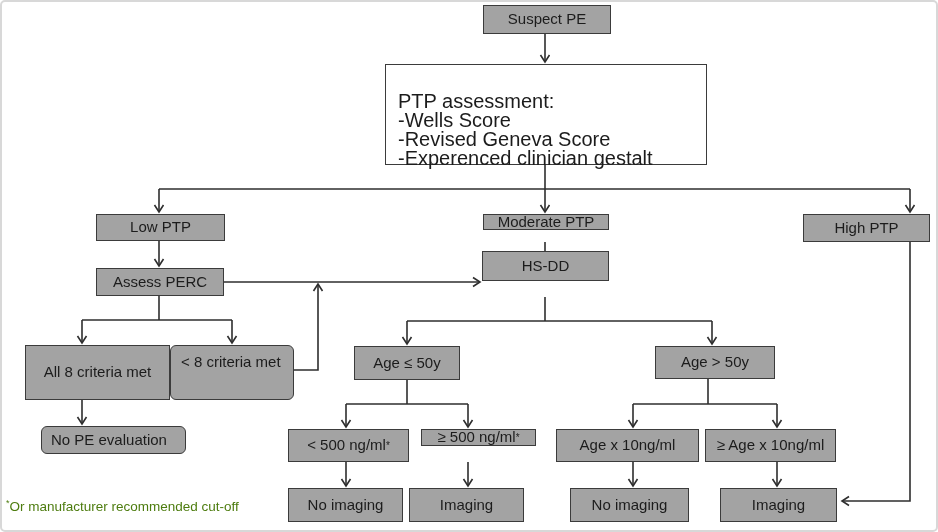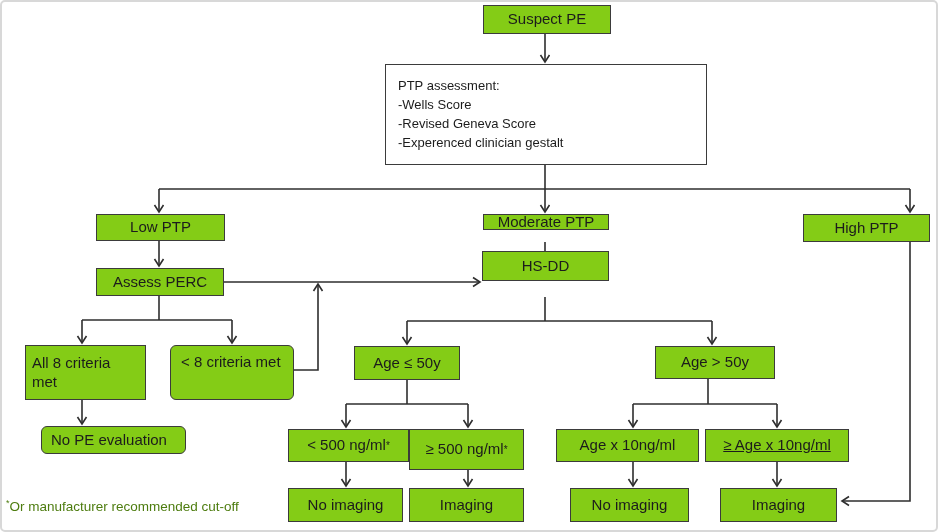--- a/index.html
+++ b/index.html
@@ -11,40 +11,40 @@
     border:2px solid #d8d8d8;
     border-radius:5px;
     font-family:"Liberation Sans", sans-serif;
     color:#1c1c1c;
     overflow:hidden;
   }
   .connectors { position:absolute; left:0; top:0; width:938px; height:532px; }
   .node {
     position:absolute;
     box-sizing:border-box;
-    background:#84cc16;
+    background:#a3a3a3;
     border:1.5px solid #3b3b3b;
     display:flex;
     align-items:center;
     justify-content:center;
     font-size:15px;
     line-height:1.25;
     white-space:nowrap;
   }
   .node.multiline { white-space:normal; }
   .node.align-left { justify-content:flex-start; text-align:left;border-radius:6px; }
   .node.align-top { align-items:flex-start; }
   .ptp-box {
     position:absolute;
     box-sizing:border-box;
     background:#ffffff;
     border:1.5px solid #3b3b3b;
-    font-size:13px;
+    font-size:20px;
     line-height:19px;
-    padding:11px 12px;
+    padding:27px 12px;
   }
   .ptp-box div { white-space:nowrap; }
   sup.mark { font-size:10px; line-height:0; }
   .footnote {
     position:absolute;
     left:4px; top:497px;
     font-size:13.5px;
     color:#4d7c0f;
   }
   .footnote sup.mark { font-size:9px; }
@@ -118,43 +118,43 @@
   <div class="node" style="left:94px; top:212px; width:129px; height:27px;">Low PTP</div>
 
   <div class="node" style="left:481px; top:212px; width:126px; height:16px;">Moderate PTP</div>
 
   <div class="node" style="left:801px; top:212px; width:127px; height:28px;">High PTP</div>
 
   <div class="node" style="left:94px; top:266px; width:128px; height:28px;">Assess PERC</div>
 
   <div class="node" style="left:480px; top:249px; width:127px; height:30px;">HS-DD</div>
 
-  <div class="node multiline" style="left:23px; top:343px; width:121px; height:55px; padding:0 6px;">All 8 criteria met</div>
+  <div class="node multiline" style="left:23px; top:343px; width:145px; height:55px; padding:0 6px;">All 8 criteria met</div>
 
   <div class="node multiline align-left align-top" style="left:168px; top:343px; width:124px; height:55px; padding:7px 0 0 10px;">&lt; 8 criteria met</div>
 
   <div class="node align-left" style="left:39px; top:424px; width:145px; height:28px; padding-left:9px;">No PE evaluation</div>
 
   <div class="node" style="left:352px; top:344px; width:106px; height:34px;">Age ≤ 50y</div>
 
   <div class="node" style="left:653px; top:344px; width:120px; height:33px;">Age &gt; 50y</div>
 
   <div class="node" style="left:286px; top:427px; width:121px; height:33px;">
     <span>&lt; 500 ng/ml</span>
       <sup class="mark">*</sup>
   </div>
 
-  <div class="node" style="left:407px; top:427px; width:115px; height:41px;">
+  <div class="node" style="left:419px; top:427px; width:115px; height:17px;">
     <span>≥ 500 ng/ml</span>
       <sup class="mark">*</sup>
   </div>
 
   <div class="node" style="left:554px; top:427px; width:143px; height:33px;">Age x 10ng/ml</div>
 
-  <div class="node" style="left:703px; top:427px; width:144px; height:33px;text-decoration:underline;">≥ Age x 10ng/ml</div>
+  <div class="node" style="left:703px; top:427px; width:131px; height:33px;">≥ Age x 10ng/ml</div>
 
   <div class="node" style="left:286px; top:486px; width:115px; height:34px;">No imaging</div>
 
   <div class="node" style="left:407px; top:486px; width:115px; height:34px;">Imaging</div>
 
   <div class="node" style="left:568px; top:486px; width:119px; height:34px;">No imaging</div>
 
   <div class="node" style="left:718px; top:486px; width:117px; height:34px;">Imaging</div>
 
   <div class="footnote"><sup class="mark">*</sup><span>Or manufacturer recommended cut-off</span></div>

